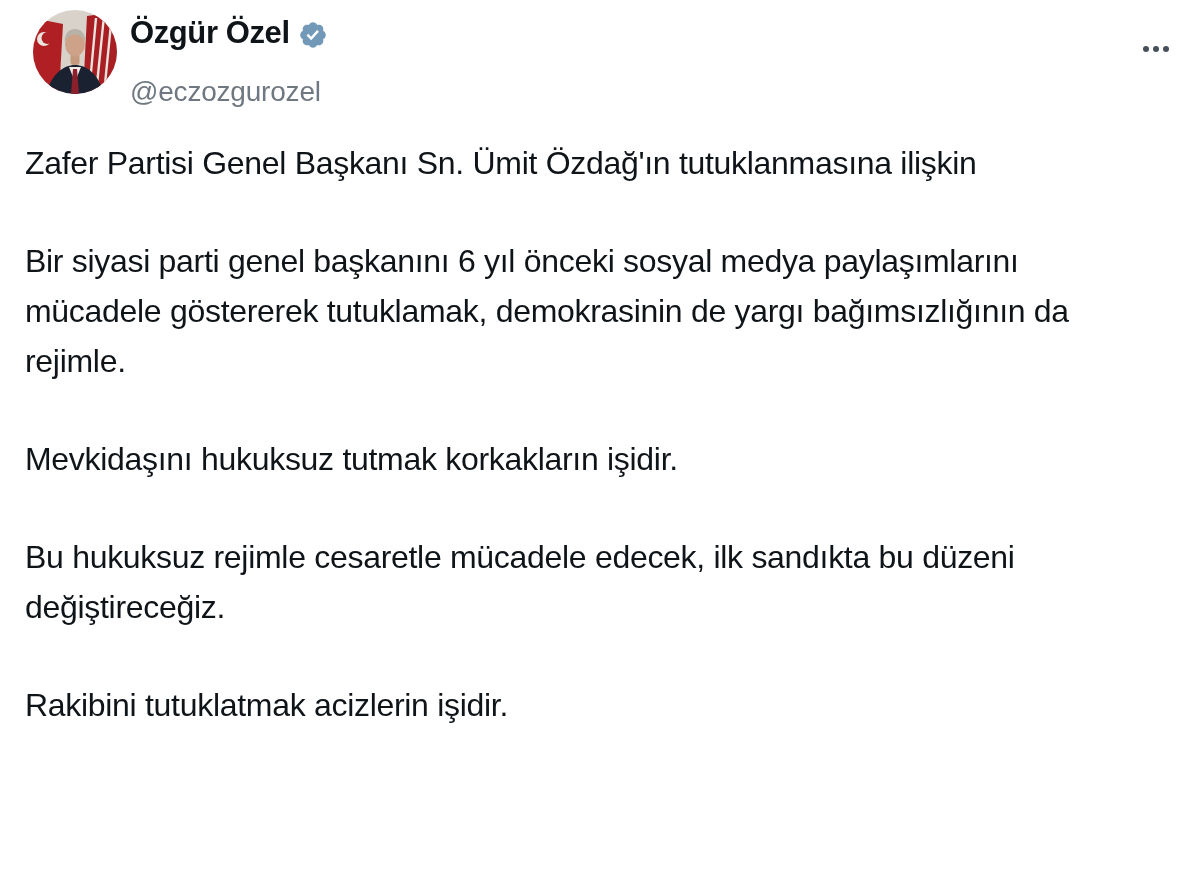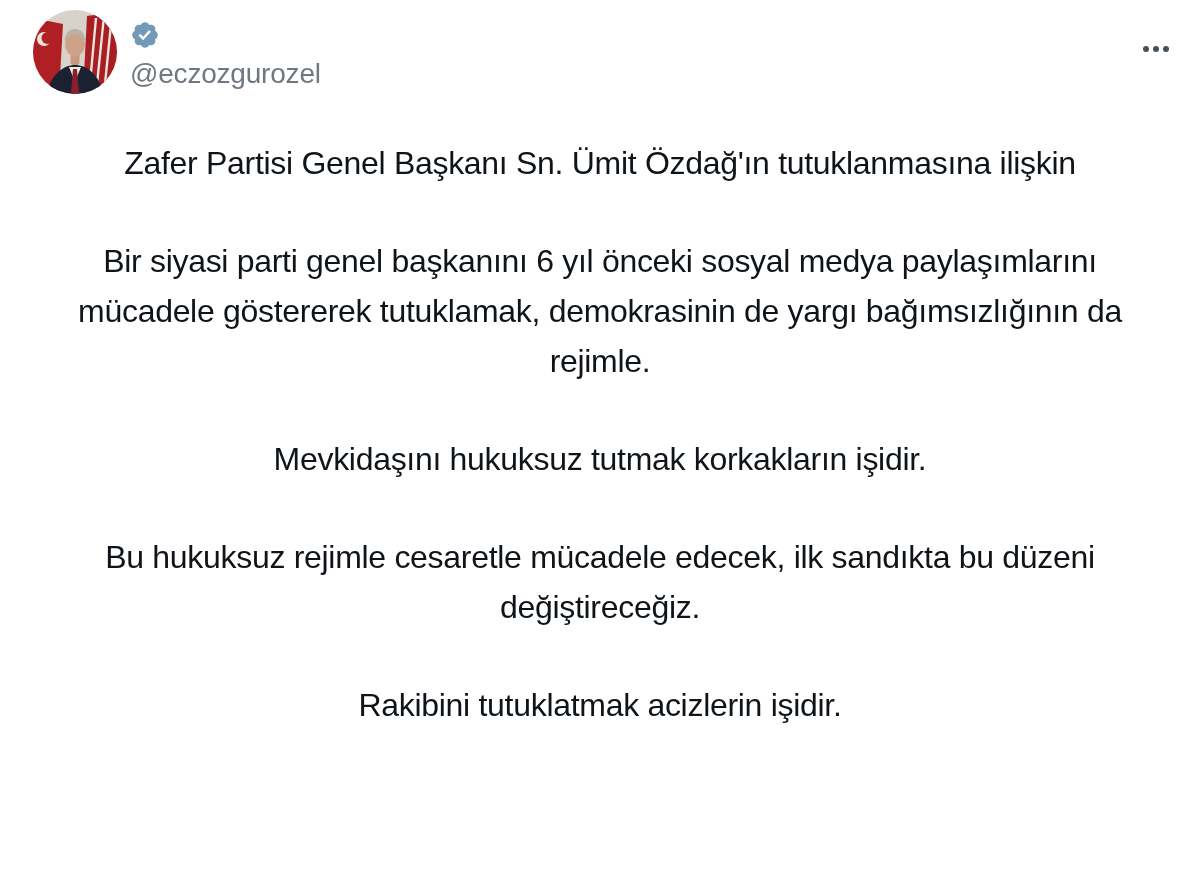--- a/index.html
+++ b/index.html
@@ -63,21 +63,21 @@
   }
   .verified-badge {
     width: 30px;
     height: 30px;
     margin-top: 3px;
     flex: none;
   }
   .handle {
     font-size: 28px;
     line-height: 34px;
-    margin-top: 3px;
+    margin-top: 21px;
     letter-spacing: -0.2px;
     color: #6f7780;
     cursor: pointer;
   }
   .more-button {
     position: absolute;
     top: 30px;
     right: 0;
     display: flex;
     align-items: center;
@@ -91,21 +91,20 @@
     height: 6px;
     border-radius: 50%;
     background: #45505a;
   }
   .tweet-body {
     margin-top: 44px;
     font-size: 32px;
     line-height: 50px;
     letter-spacing: -0.3px;
     color: #0f1419;
-    text-align: center;
   }
   .tweet-body p {
     margin: 0 0 48px 0;
   }
   .tweet-body .line {
     display: block;
     white-space: pre-wrap;
   }
 </style>
 </head>
@@ -134,20 +133,21 @@
           <polygon points="36,57 48,57 42,72" fill="#f1ece6"></polygon>
           <polygon points="40,59 44,59 46,84 38,84" fill="#8c1f2c"></polygon>
           <rect x="37.5" y="43" width="9" height="12" rx="3" fill="#c59a7e"></rect>
           <ellipse cx="42" cy="34" rx="10" ry="12.5" fill="#cda288"></ellipse>
           <path d="M31.5,32 Q32,19.5 42,19 Q52,19.5 52.5,32 Q48.5,24.5 42,24.5 Q35.5,24.5 31.5,32 Z" fill="#b7b1a8"></path>
         </svg>
       </div>
 
       <div class="author-block">
         <div class="name-row">
+          <span class="display-name">Özgür Özel</span>
           <svg class="verified-badge" viewBox="0 0 24 24" xmlns="http://www.w3.org/2000/svg" aria-hidden="true">
             <path fill="#7399b8" fill-rule="evenodd" d="M22.25 12c0-1.43-.88-2.67-2.19-3.34.46-1.39.2-2.9-.81-3.91s-2.52-1.27-3.91-.81c-.66-1.31-1.91-2.19-3.34-2.19s-2.67.88-3.33 2.19c-1.4-.46-2.91-.2-3.92.81s-1.26 2.52-.8 3.91c-1.31.67-2.2 1.91-2.2 3.34s.89 2.67 2.2 3.34c-.46 1.39-.21 2.9.8 3.91s2.52 1.26 3.91.81c.67 1.31 1.91 2.19 3.34 2.19s2.68-.88 3.34-2.19c1.39.45 2.9.2 3.91-.81s1.27-2.52.81-3.91c1.31-.67 2.19-1.91 2.19-3.34zm-11.71 4.2L6.8 12.46l1.41-1.42 2.26 2.26 4.8-5.23 1.47 1.36-6.2 6.77z"></path>
           </svg>
         </div>
         <div class="handle">@eczozgurozel</div>
       </div>
 
       <div class="more-button">
         <span class="dot"></span>
         <span class="dot"></span>

